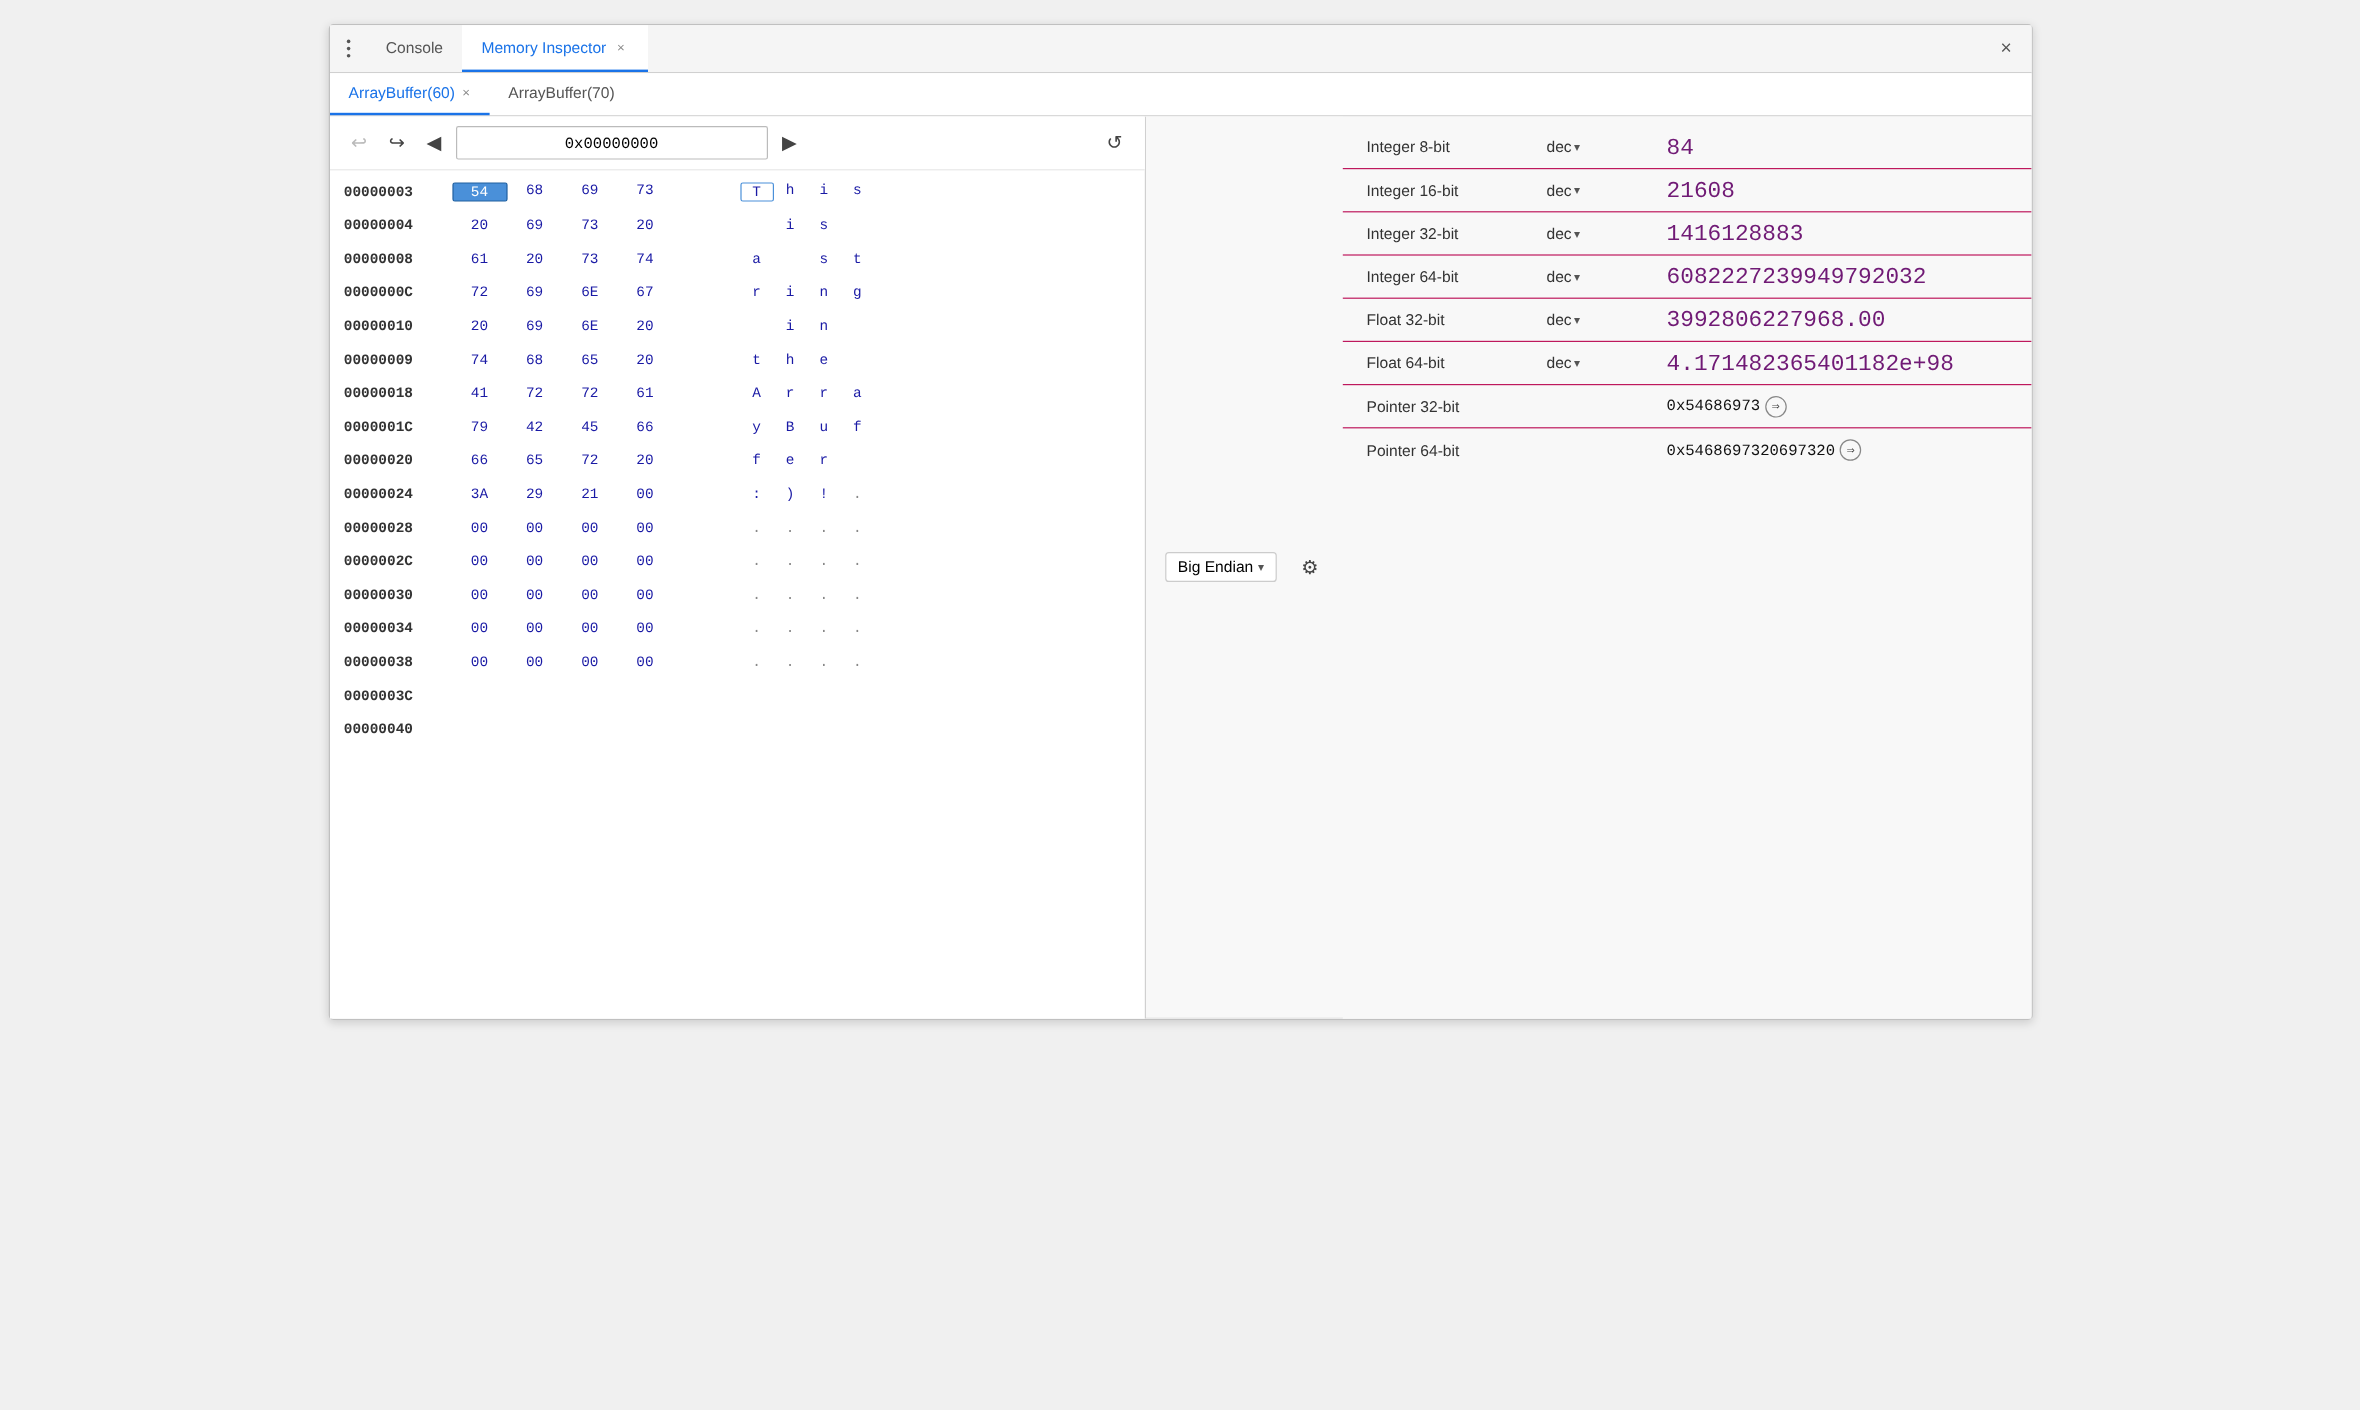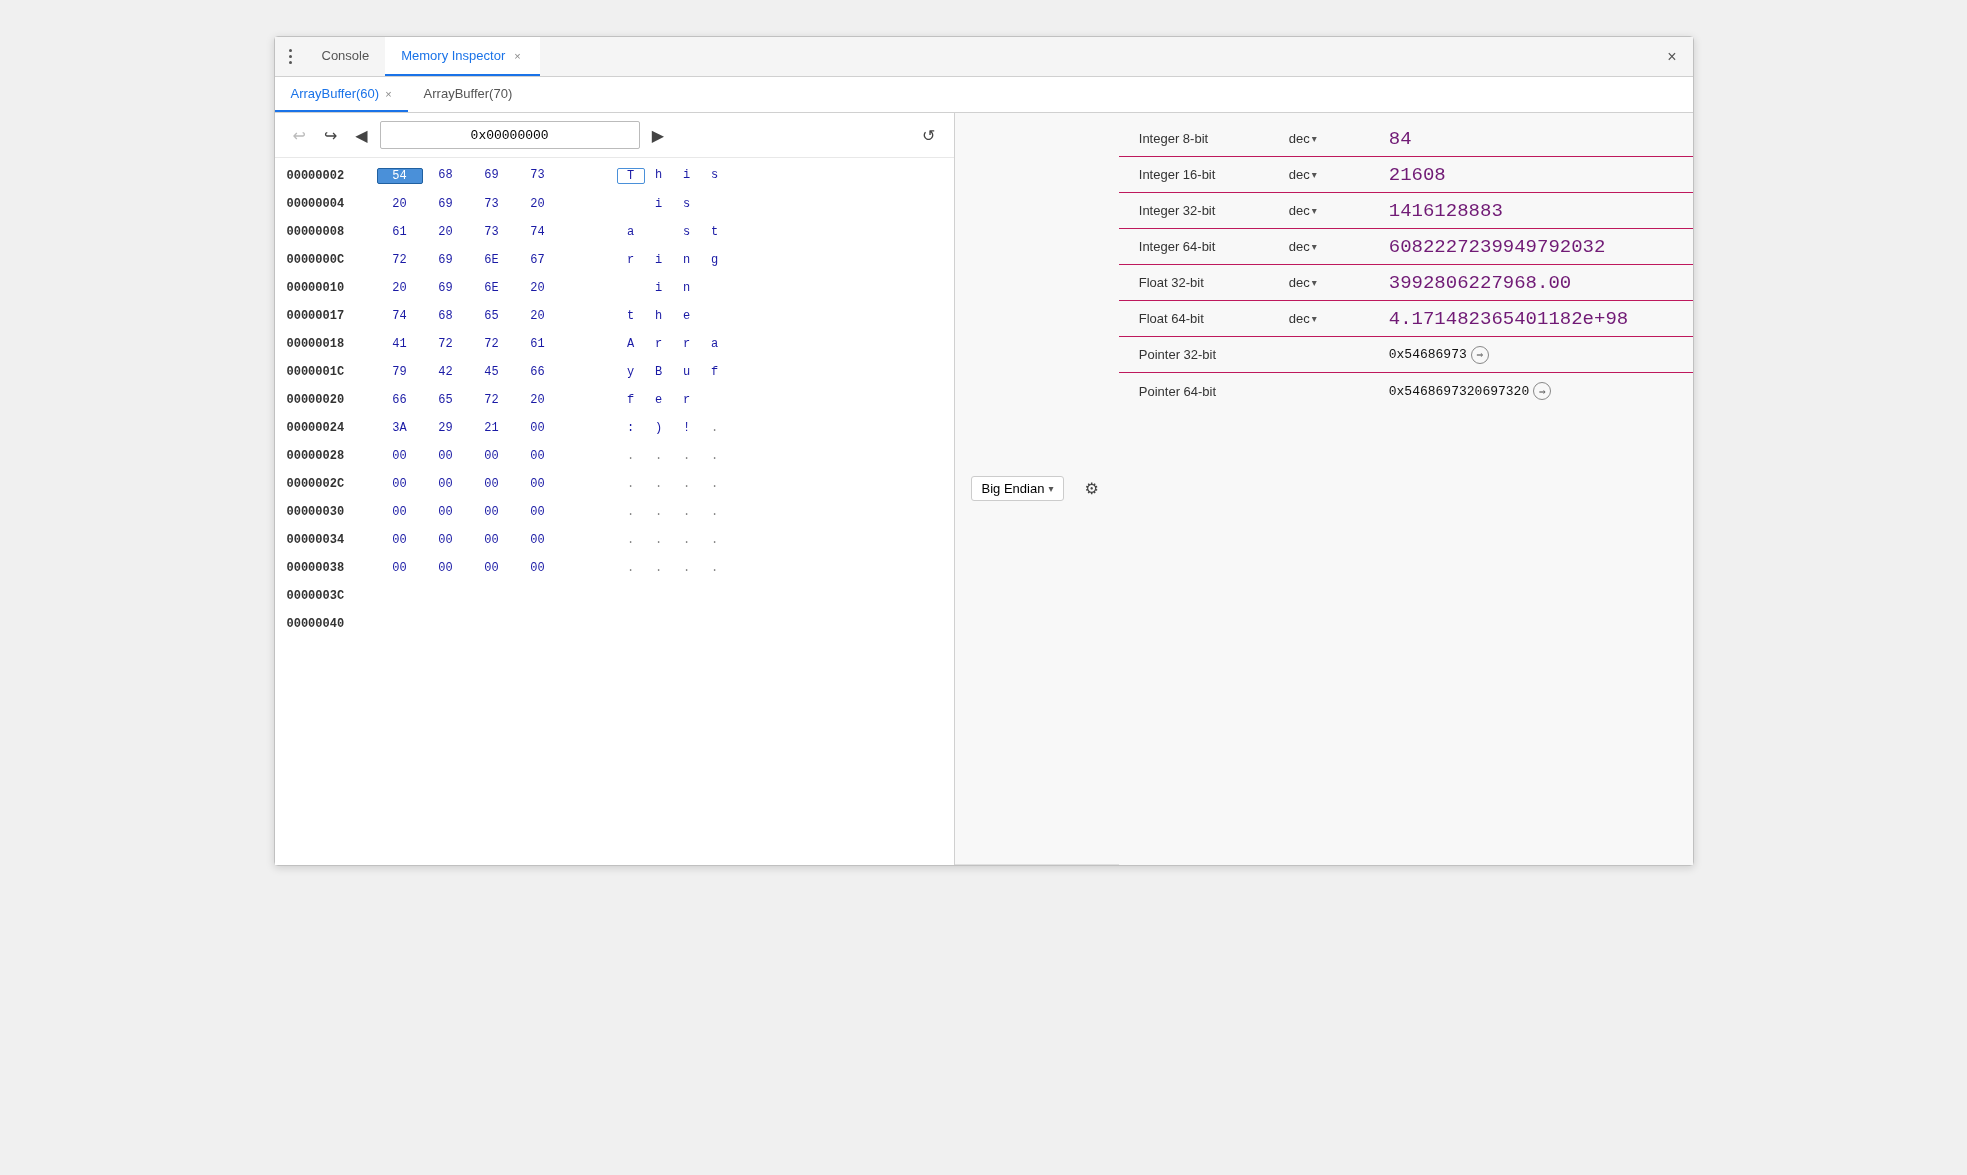--- a/index.html
+++ b/index.html
@@ -8,21 +8,21 @@
       font-size: 13px;
       background: #f0f0f0;
       width: 1967px;
       height: 1175px;
       overflow: hidden;
     }
 
     .devtools-window {
       width: 1420px;
       height: 830px;
-      margin: 36px auto;
+      margin: 20px auto;
       background: #fff;
       border: 1px solid #c0c0c0;
       border-radius: 4px;
       display: flex;
       flex-direction: column;
       box-shadow: 0 2px 8px rgba(0,0,0,0.15);
     }
 
     
     .top-bar {
@@ -361,21 +361,21 @@
         <button class="nav-btn" disabled="">↩</button>
         <button class="nav-btn">↪</button>
         <button class="nav-btn">◀</button>
         <input class="address-input" type="text" value="0x00000000" style="">
         <button class="nav-btn">▶</button>
         <button class="refresh-btn" title="Refresh">↺</button>
       </div>
 
       <div class="memory-area" id="memory-area">
       <div class="mem-row">
-            <span class="mem-address">00000002</span>
+            <span class="mem-address">00000003</span>
             <div class="mem-bytes">
               <span class="mem-byte selected">54</span>
               <span class="mem-byte">68</span>
               <span class="mem-byte">69</span>
               <span class="mem-byte">73</span>
             </div>
             <div class="mem-chars">
               <span class="mem-char" style="border: 1px solid rgb(74, 144, 217); border-radius: 2px;">T</span>
               <span class="mem-char">h</span>
               <span class="mem-char">i</span>
@@ -436,21 +436,21 @@
               <span class="mem-byte">20</span>
             </div>
             <div class="mem-chars">
               <span class="mem-char dot"> </span>
               <span class="mem-char">i</span>
               <span class="mem-char">n</span>
               <span class="mem-char dot"> </span>
             </div>
           </div>
           <div class="mem-row">
-            <span class="mem-address">00000017</span>
+            <span class="mem-address">00000009</span>
             <div class="mem-bytes">
               <span class="mem-byte">74</span>
               <span class="mem-byte">68</span>
               <span class="mem-byte">65</span>
               <span class="mem-byte">20</span>
             </div>
             <div class="mem-chars">
               <span class="mem-char">t</span>
               <span class="mem-char">h</span>
               <span class="mem-char">e</span>

